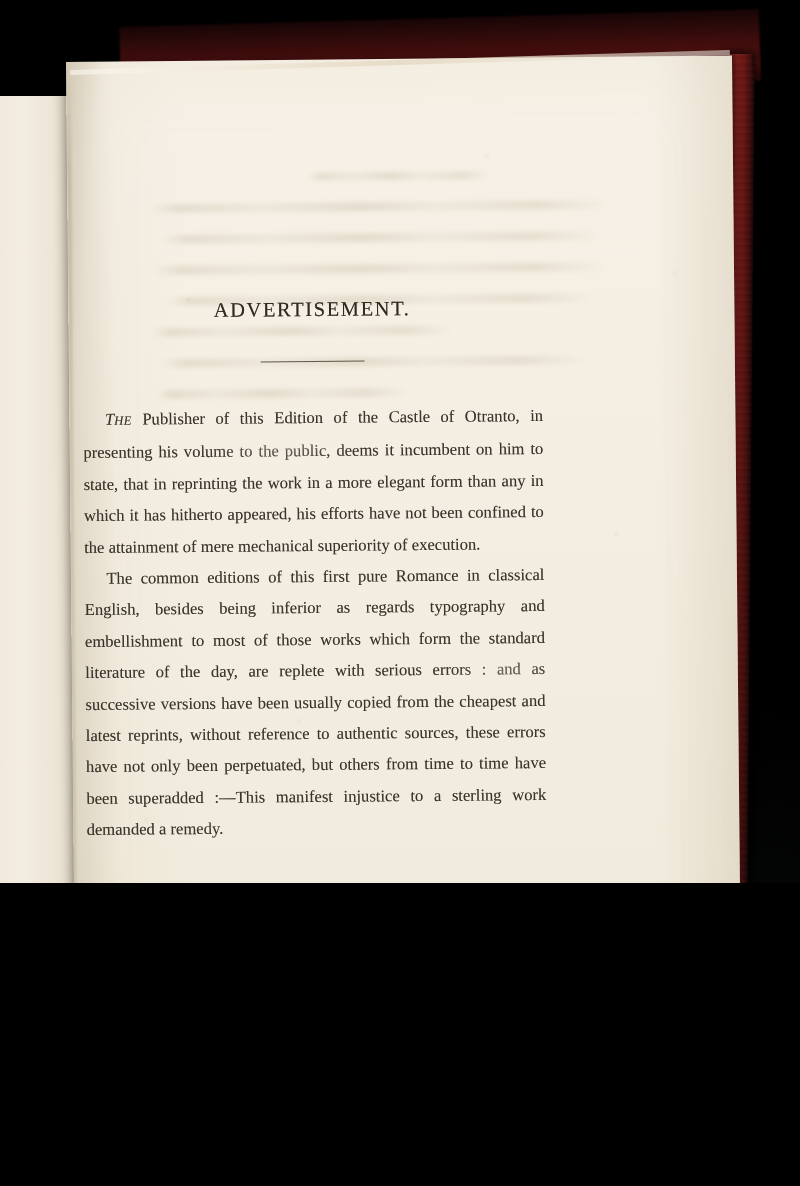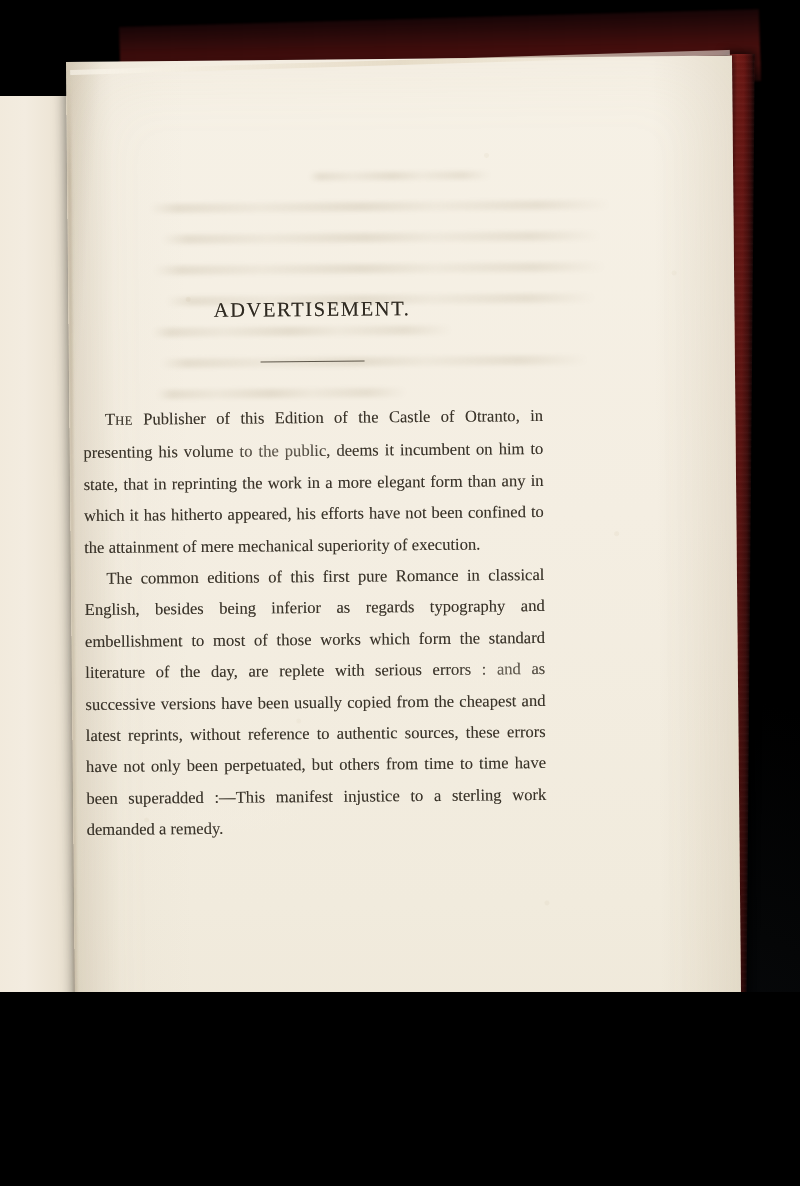--- a/index.html
+++ b/index.html
@@ -5,21 +5,21 @@
 <style>
   html, body {
     margin: 0;
     padding: 0;
     background: #000000;
   }
 
   #scan {
     position: relative;
     width: 800px;
-    height: 992px;
+    height: 883px;
     overflow: hidden;
     background: #f0abfc;
     font-family: "Liberation Serif", "DejaVu Serif", serif;
   }
 
   
   .backdrop {
     position: absolute;
     inset: 0;
     background:
@@ -238,20 +238,21 @@
     margin-top: 0;
   }
   .body-copy .indent {
     display: inline-block;
     width: 22px;
   }
 
   
   .smallcaps-lead {
     font-variant: normal;
+    font-style: italic;
   }
   .smallcaps-lead .cap-first {
     font-size: 16.6px;
   }
   .smallcaps-lead .cap-rest {
     font-size: 12.6px;
     letter-spacing: .4px;
   }
 
   

